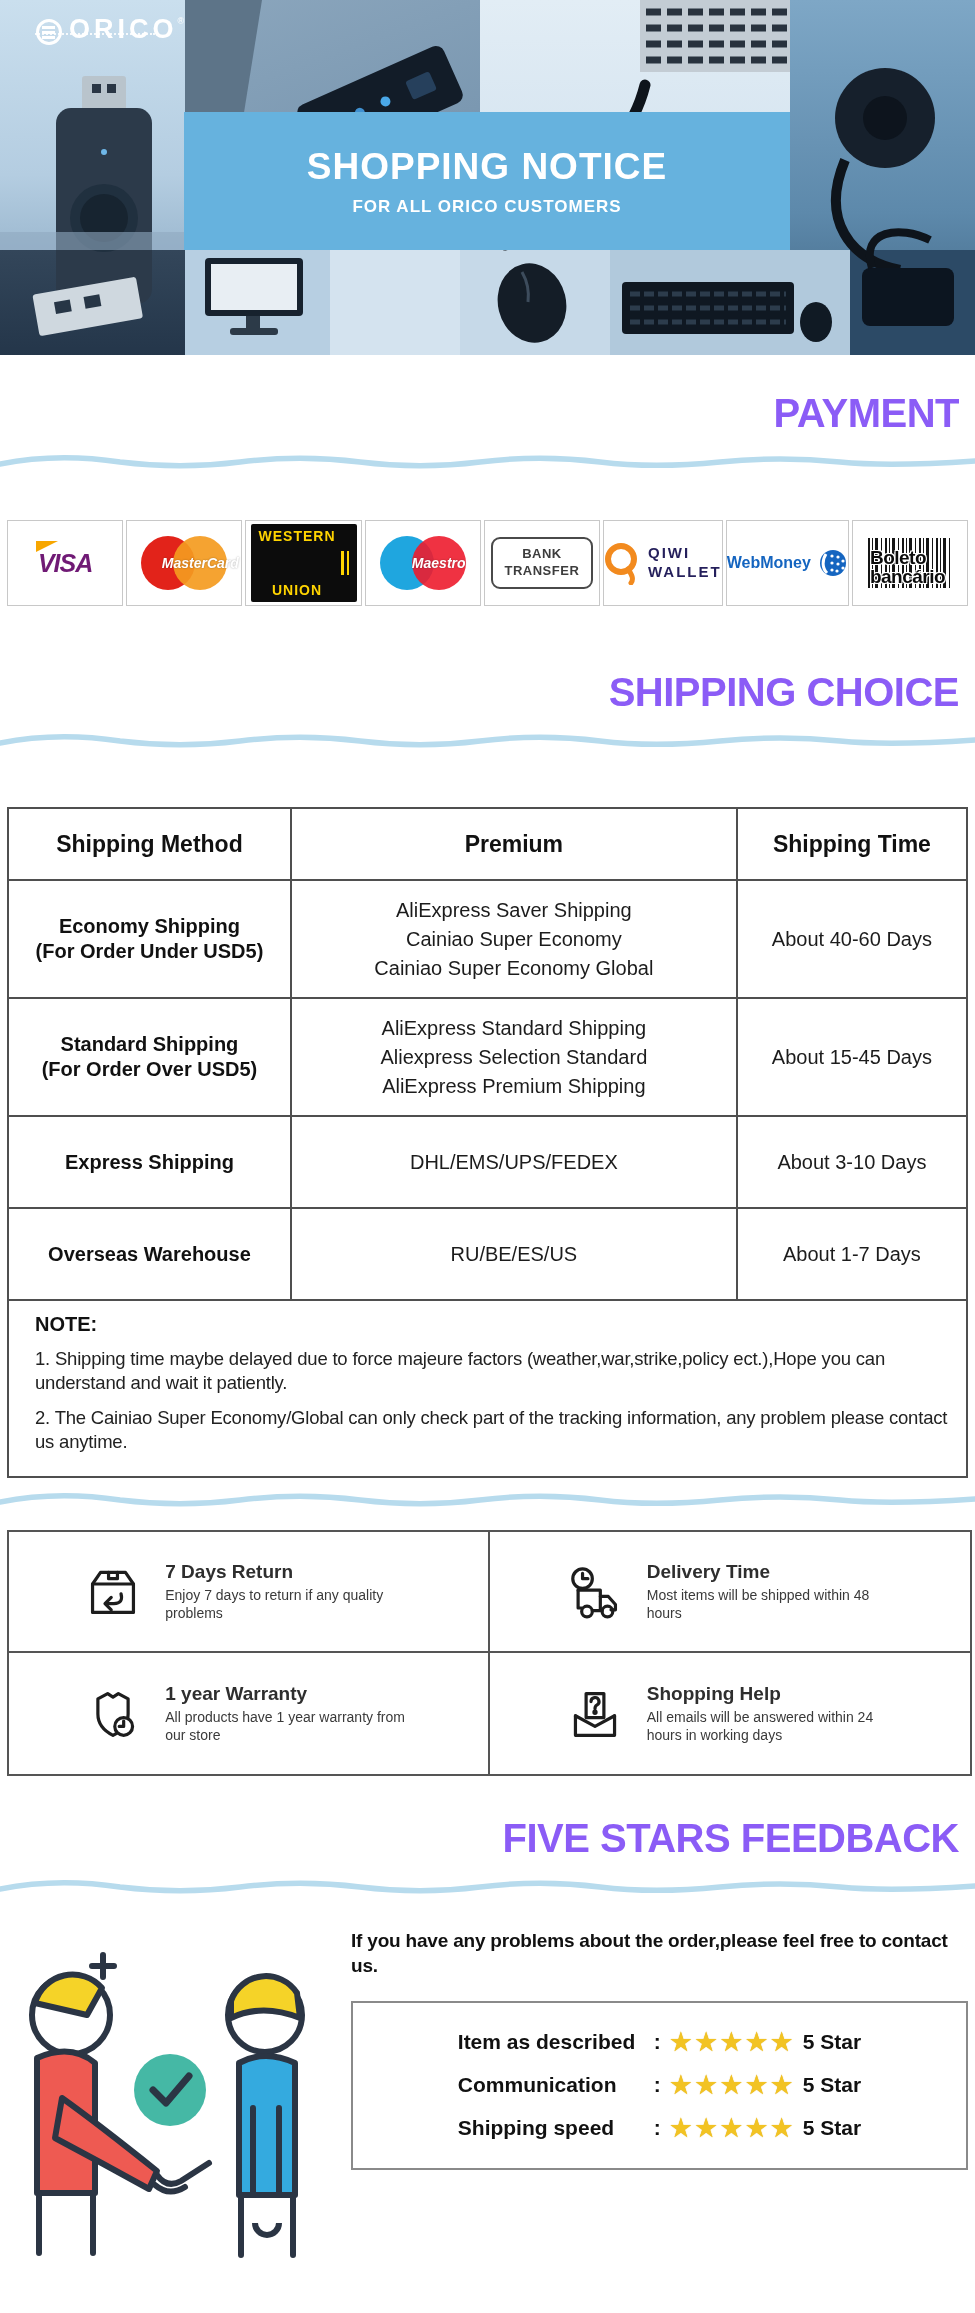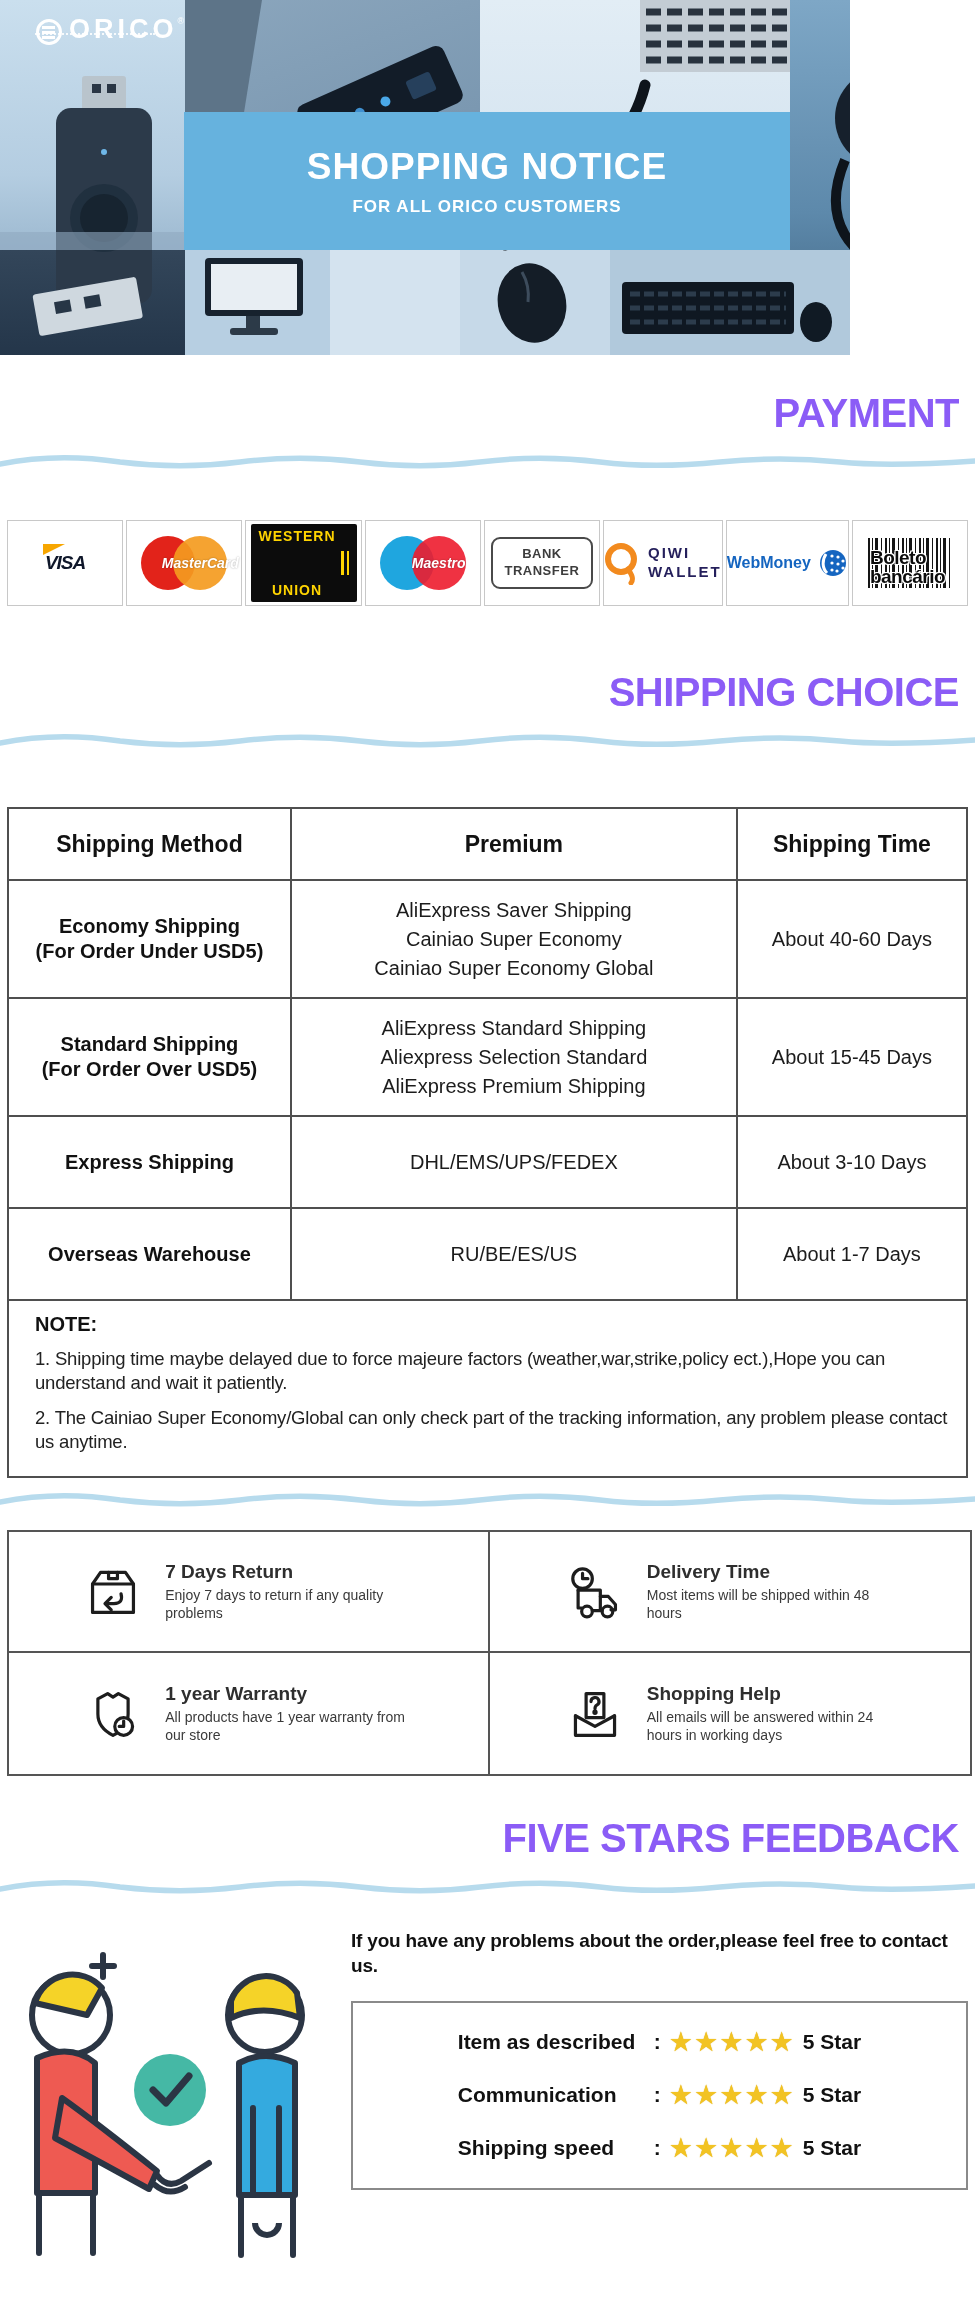--- a/index.html
+++ b/index.html
@@ -1,20 +1,20 @@
 <!DOCTYPE html>
 <html><head>
 <meta charset="utf-8">
 <style>
   html,body{margin:0;padding:0;background:#ffffff;}
   body{font-family:"Liberation Sans","DejaVu Sans",sans-serif;color:#1b1b1b;}
   .page{width:975px;margin:0 auto;background:#fff;overflow:hidden;}
 
   
-  .hero{position:relative;width:850px;height:355px;background:#b9d2e4;overflow:hidden;}
+  .hero{position:relative;width:975px;height:355px;background:#b9d2e4;overflow:hidden;}
   .tile{position:absolute;}
   .t1{left:0;top:0;width:185px;height:250px;background:linear-gradient(180deg,#cadfee 0%,#b4cde1 70%,#9db9d0 100%);}
   .t2{left:185px;top:0;width:295px;height:250px;background:linear-gradient(160deg,#8ba6bd 0%,#7b98b1 60%,#64819b 100%);}
   .t3{left:480px;top:0;width:310px;height:250px;background:linear-gradient(180deg,#e2edf5 0%,#cfe0ee 100%);}
   .t4{left:790px;top:0;width:185px;height:355px;background:linear-gradient(180deg,#7ea7c6 0%,#5d89ab 60%,#3e617e 100%);}
   .b1{left:0;top:250px;width:185px;height:105px;background:linear-gradient(180deg,#33465a,#24364a);}
   .b2{left:185px;top:250px;width:145px;height:105px;background:#b7cfe2;}
   .b3{left:330px;top:250px;width:130px;height:105px;background:#d4e3ef;}
   .b4{left:460px;top:250px;width:150px;height:105px;background:#c6d9e8;}
   .b5{left:610px;top:250px;width:240px;height:105px;background:#b1c9dc;}
@@ -37,21 +37,21 @@
   .mt-shipping{margin-top:64px;}
   .mt-warranty{margin-top:66px;}
   .mt-feedback{margin-top:40px;}
   .wave{display:block;margin-top:12px;}
 
   
   .pay-row{display:flex;gap:3px;margin:50px 7px 0 7px;}
   .pay-cell{flex:1;height:86px;background:#fff;border:1px solid #c8c8c8;display:flex;align-items:center;justify-content:center;box-sizing:border-box;}
   .visa-wrap{position:relative;}
   .visa-flag{position:absolute;left:-2px;top:-8px;width:0;height:0;border-left:22px solid #f7a600;border-bottom:11px solid transparent;}
-  .visa-text{font-size:19px;font-weight:bold;font-style:italic;color:#0f172a;letter-spacing:-1px;}
+  .visa-text{font-size:25px;font-weight:bold;font-style:italic;color:#701a75;letter-spacing:-1px;}
   .circles{position:relative;width:86px;height:54px;}
   .circ{position:absolute;top:0;width:54px;height:54px;border-radius:50%;}
   .mc-l{left:0;background:#e2231a;}
   .mc-r{left:32px;background:#f49b20;opacity:.92;}
   .ms-l{left:0;background:#1fa6df;}
   .ms-r{left:32px;background:#ed1c2e;opacity:.9;}
   .circ-label{position:absolute;left:16px;top:0;width:100%;height:100%;display:flex;align-items:center;justify-content:center;
     color:#fff;font-weight:bold;font-style:italic;font-size:14px;text-shadow:0 0 2px rgba(0,0,0,.35);}
   .wu-box{background:#0c0c0c;border-radius:2px;padding:5px 8px;display:flex;align-items:center;gap:5px;}
   .wu-lines{display:flex;flex-direction:column;line-height:1.05;text-align:center;gap:39px;}
@@ -92,21 +92,21 @@
   .war-icon{flex:0 0 auto;}
   .war-text{width:250px;}
   .war-title{font-size:19px;font-weight:bold;color:#2e2e2e;}
   .war-desc{font-size:14px;color:#3a3a3a;line-height:1.3;margin-top:3px;}
 
   
   .fb-wrap{display:flex;margin:20px 7px 0 7px;gap:14px;}
   .fb-illu{flex:0 0 330px;padding-top:8px;}
   .fb-right{flex:1;padding-top:14px;}
   .fb-intro,.fb-outro{font-size:19px;font-weight:bold;color:#111;line-height:1.3;letter-spacing:-0.2px;}
-  .fb-box{border:2px solid #8a8a8a;margin-top:22px;padding:26px 20px;display:flex;flex-direction:column;gap:26px;align-items:center;}
+  .fb-box{border:2px solid #8a8a8a;margin-top:22px;padding:26px 20px;display:flex;flex-direction:column;gap:16px;align-items:center;}
   .fb-row{display:flex;align-items:center;}
   .fb-label{width:196px;font-size:21px;font-weight:bold;color:#111;}
   .fb-colon{font-size:21px;font-weight:bold;color:#111;margin-right:8px;}
   .fb-stars{color:#f2c323;font-size:27px;letter-spacing:1px;line-height:1;margin-right:8px;
     text-shadow:0 0 1px #d9a91c;}
   .fb-value{font-size:21px;font-weight:bold;color:#111;}
 </style>
 </head>
 <body>
 

